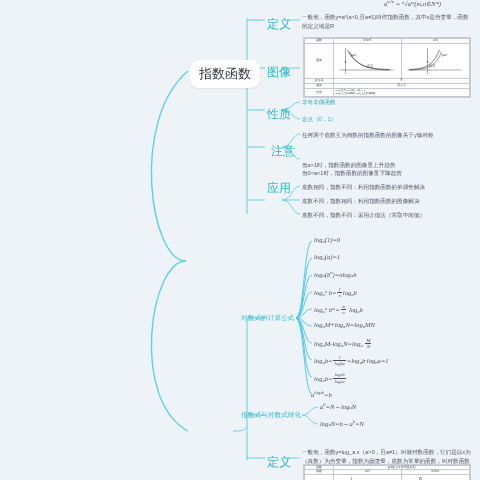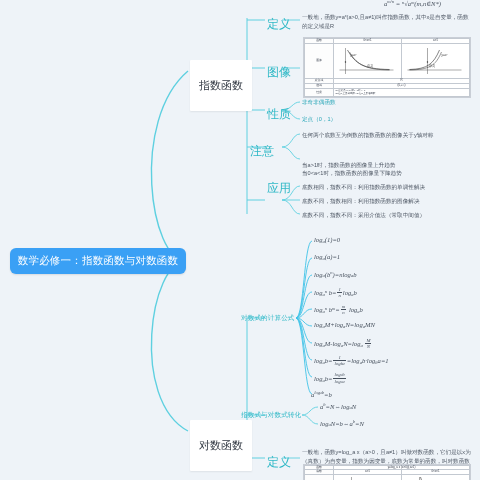--- a/index.html
+++ b/index.html
@@ -24,24 +24,24 @@
     color:#ffffff;
     font-size:10.5px;
     display:flex;align-items:center;justify-content:center;
     letter-spacing:.2px;
     box-shadow:0 1px 2px rgba(0,0,0,.10);
   }
 
   
   .l2{
     background:#ffffff;
-    border-radius:1px;
-    font-size:11px;
+    border-radius:9px;
+    font-size:13px;
     color:#2f3640;
-    padding:18px 9px;
+    padding:5px 9px;
     box-shadow:0 1px 2px rgba(0,0,0,.07);
     white-space:nowrap;
   }
   #n-exp{left:190px;top:60px;}
   #n-log{left:190px;top:420px;}
 
   
   .l3{
     font-size:12px;
     color:#2fb8c6;
@@ -178,23 +178,20 @@
     <g fill="none" stroke="#5ed0e0" stroke-width=".9">
       <path d="M302 415 C 310 415, 310 407, 318 407"></path>
       <path d="M302 415 C 310 415, 310 424, 318 424"></path>
     </g>
 
     <g fill="none" stroke="#5ed0e0" stroke-width=".9">
       <path d="M282 458 L300 458"></path>
     </g>
   </svg>
 
-  <div class="node root">
-    <span>数学必修一：指数函数与对数函数</span>
-  </div>
 
   <div class="node" id="top-formula">
     <span>
       a<span style="font-size:4.6px;vertical-align:.55em;">m/n</span> =
       <span style="font-size:4.6px;vertical-align:.45em;">n</span>√<span style="border-top:.4px solid #454f5c;">a<span style="font-size:4.4px;vertical-align:.55em;">m</span></span>(m,n∈N*)
     </span>
   </div>
 
   <div class="node l2" id="n-exp">
     <span>指数函数</span>
@@ -266,21 +263,21 @@
   <div class="node l3" style="left:267px;top:106px;">
     <span>性质</span>
   </div>
   <div class="node l4 teal nowrap" style="left:302px;top:98px;">
     <span>非奇非偶函数</span>
   </div>
   <div class="node l4 teal nowrap" style="left:302px;top:115px;">
     <span>定点（0，1）</span>
   </div>
 
-  <div class="node l3" style="left:250px;top:143px;">
+  <div class="node l3" style="left:271px;top:143px;">
     <span>注意</span>
   </div>
   <div class="node l4 nowrap" style="left:302px;top:131px;">
     <span>任何两个底数互为倒数的指数函数的图像关于y轴对称</span>
   </div>
   <div class="node l4" style="left:302px;top:152px;width:172px;white-space:pre-line;">
     <span>当a&gt;1时，指数函数的图像呈上升趋势
 当0&lt;a&lt;1时，指数函数的图像呈下降趋势</span>
   </div>
 
@@ -290,23 +287,20 @@
   <div class="node l4 nowrap" style="left:302px;top:183px;">
     <span>底数相同，指数不同：利用指数函数的单调性解决</span>
   </div>
   <div class="node l4 nowrap" style="left:302px;top:197px;">
     <span>底数不同，指数相同：利用指数函数的图像解决</span>
   </div>
   <div class="node l4 nowrap" style="left:302px;top:211px;">
     <span>底数不同，指数不同：采用介值法（常取中间值）</span>
   </div>
 
-  <div class="node l2" id="n-log">
-    <span>对数函数</span>
-  </div>
 
   <div class="node l3" style="left:241px;top:314px;font-size:6.6px;">
     <span>对数式的计算公式</span>
   </div>
 
   <div class="node formula" style="left:314px;top:236px;">
     log<span class="sub">a</span>(1)=0
   </div>
   <div class="node formula" style="left:314px;top:253px;">
     log<span class="sub">a</span>(a)=1

